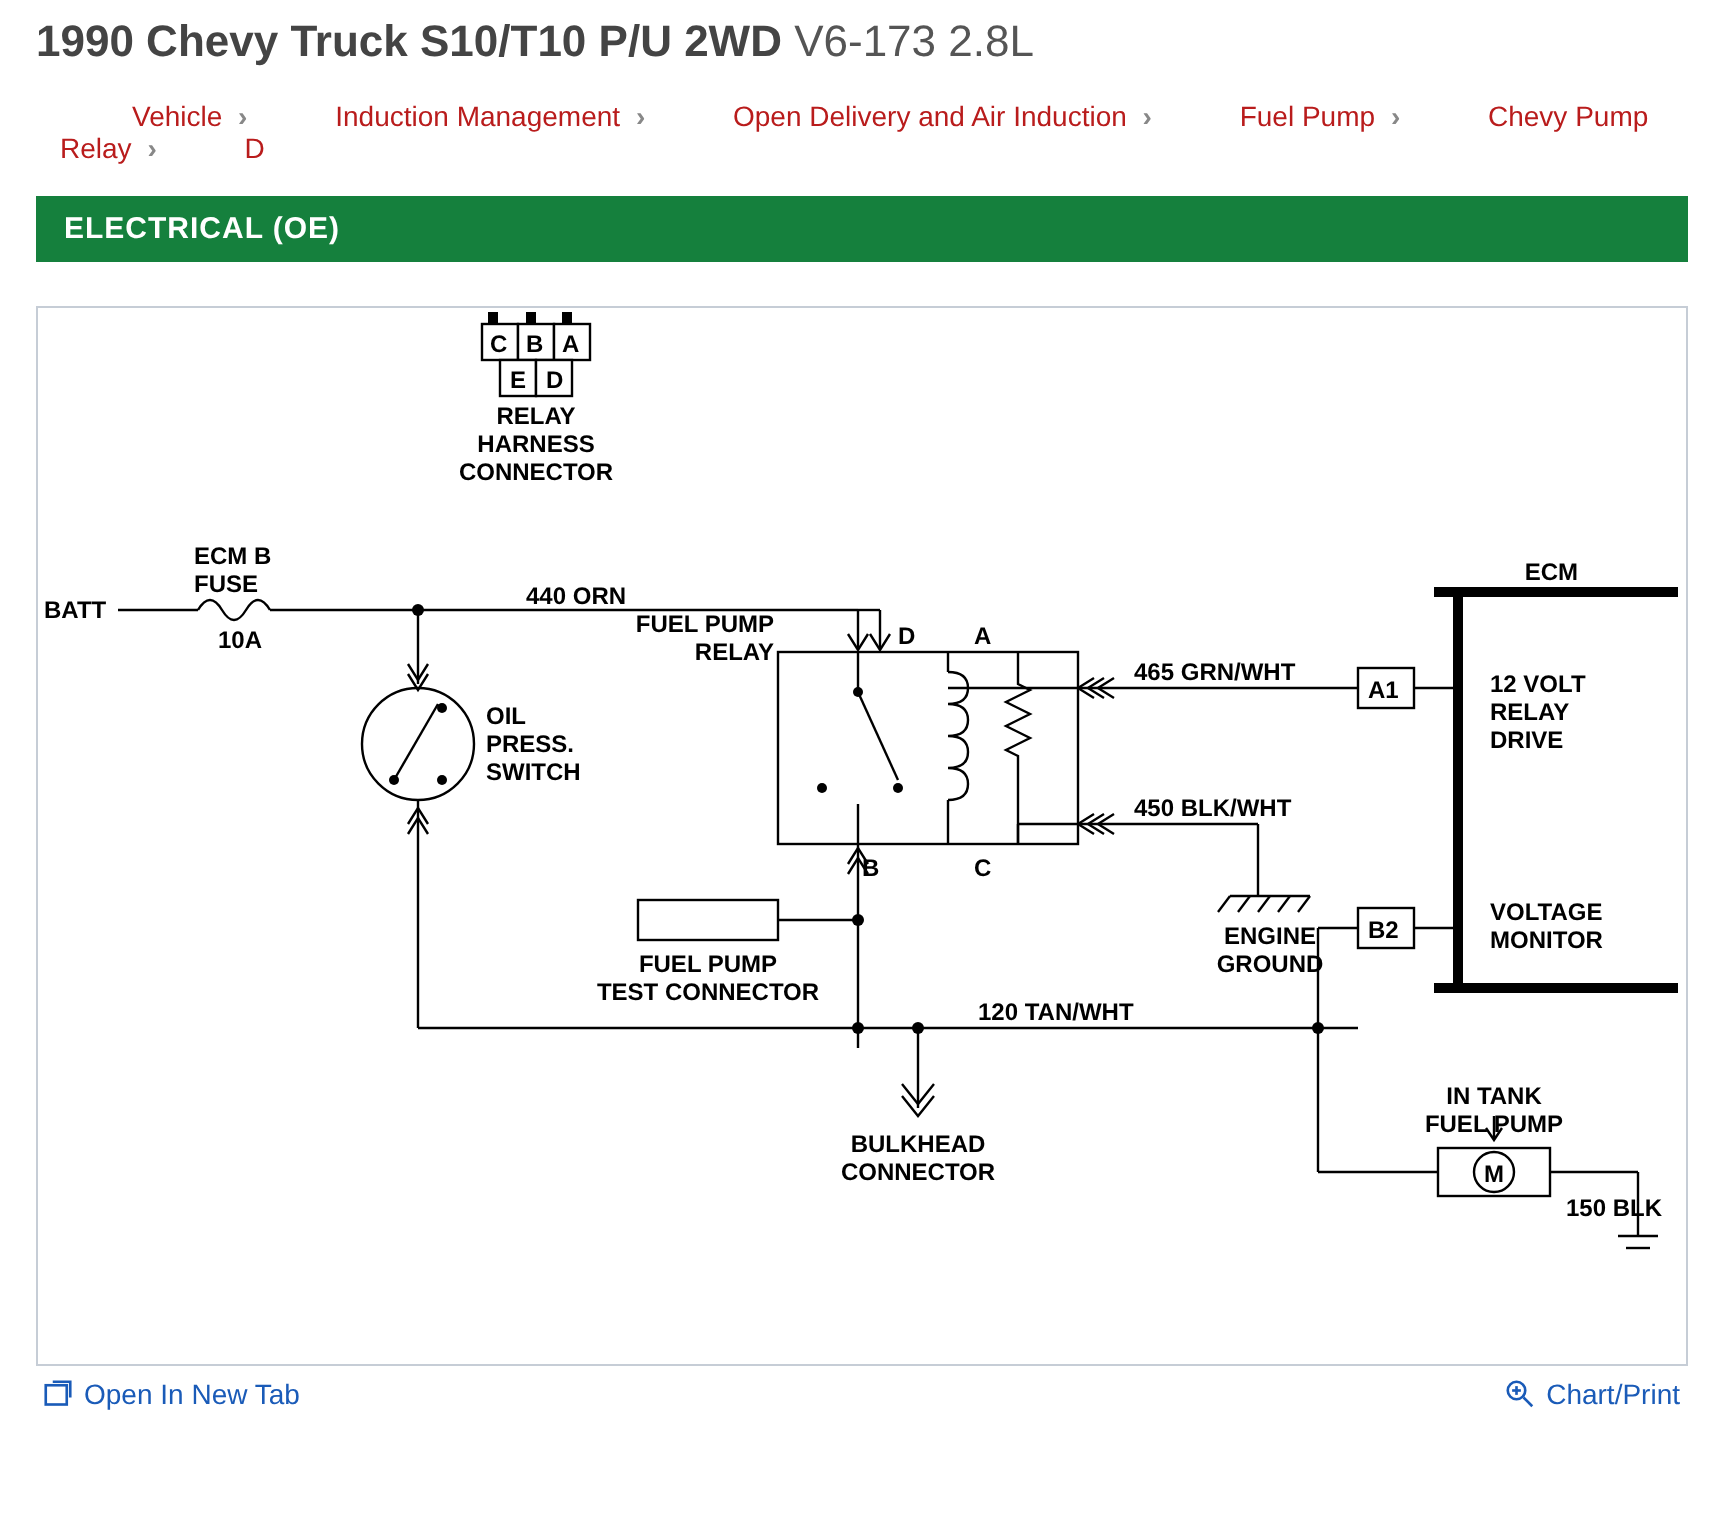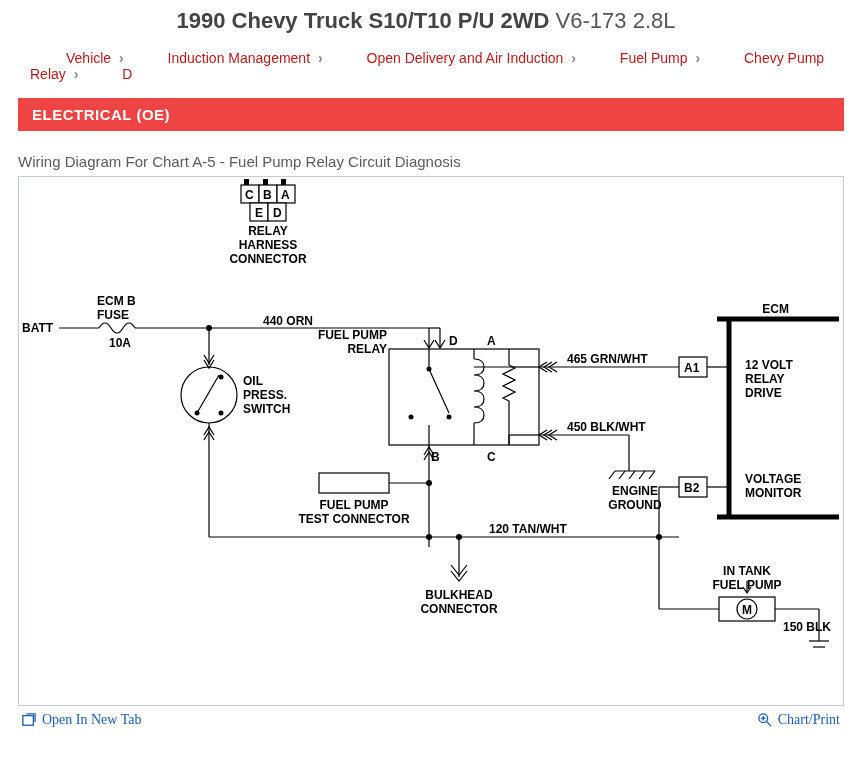--- a/index.html
+++ b/index.html
@@ -8,33 +8,32 @@
     font-family: Arial, Helvetica, sans-serif;
     background: #fff;
     color: #333;
     width: 862px;
   }
   .title-bar {
     padding: 8px 28px 10px 18px;
     font-size: 22px;
     font-weight: 400;
     color: #555;
-    text-align: center;
   }
   .title-bold { font-weight: 700; color: #444; }
   .breadcrumb {
     padding: 6px 18px 10px 30px;
     font-size: 14px;
     color: #1a5bb8;
   }
   .breadcrumb .crumb { color: #b91c1c; cursor: pointer; margin-left: 36px; }
   .breadcrumb .chev { color: #888; padding: 0 4px; font-weight: bold; }
   .section-header {
     margin: 6px 18px 0 18px;
-    background: #ef4444;
+    background: #15803d;
     color: #fff;
     padding: 8px 14px;
     font-size: 15px;
     font-weight: 700;
     letter-spacing: .5px;
   }
   .figure-wrap { margin: 22px 18px 0 18px; }
   .figure-title { font-size: 15px; color: #5b5b5b; margin-bottom: 6px; }
   .diagram-box {
     border: 1px solid #c6cdd6;
@@ -42,21 +41,20 @@
     width: 826px;
     height: 530px;
     background: #fff;
   }
   .diagram-svg { width: 826px; height: 530px; display:block; }
   .diagram-footer {
     display: flex;
     justify-content: space-between;
     padding: 6px 4px 4px 4px;
     font-size: 14px;
-    font-family: Liberation Serif, serif;
   }
   .link { color: #1a5bb8; cursor: pointer; display:flex; align-items:center; gap:6px; }
   .link-icon { width:14px; height:14px; }
   svg text {
     font-family: Arial, Helvetica, sans-serif;
     font-size: 12px;
     fill: #000;
     font-weight: 700;
   }
   svg .thin { stroke:#000; stroke-width:1.2; fill:none; }
@@ -82,21 +80,20 @@
   <span class="crumb">Chevy Pump Relay</span>
   <span class="chev">›</span>
   <span class="crumb">D</span>
 </div>
 
 <div class="section-header">
   <span>ELECTRICAL (OE)</span>
 </div>
 
 <div class="figure-wrap">
-  <div class="figure-title">Wiring Diagram For Chart A-5 - Fuel Pump Relay Circuit Diagnosis</div>
   <div class="diagram-box">
     <svg class="diagram-svg" viewBox="0 0 826 530">
 
       <g>
         <rect class="box" x="222" y="8" width="18" height="18"></rect>
         <rect class="box" x="240" y="8" width="18" height="18"></rect>
         <rect class="box" x="258" y="8" width="18" height="18"></rect>
         <rect class="box" x="231" y="26" width="18" height="18"></rect>
         <rect class="box" x="249" y="26" width="18" height="18"></rect>
 

